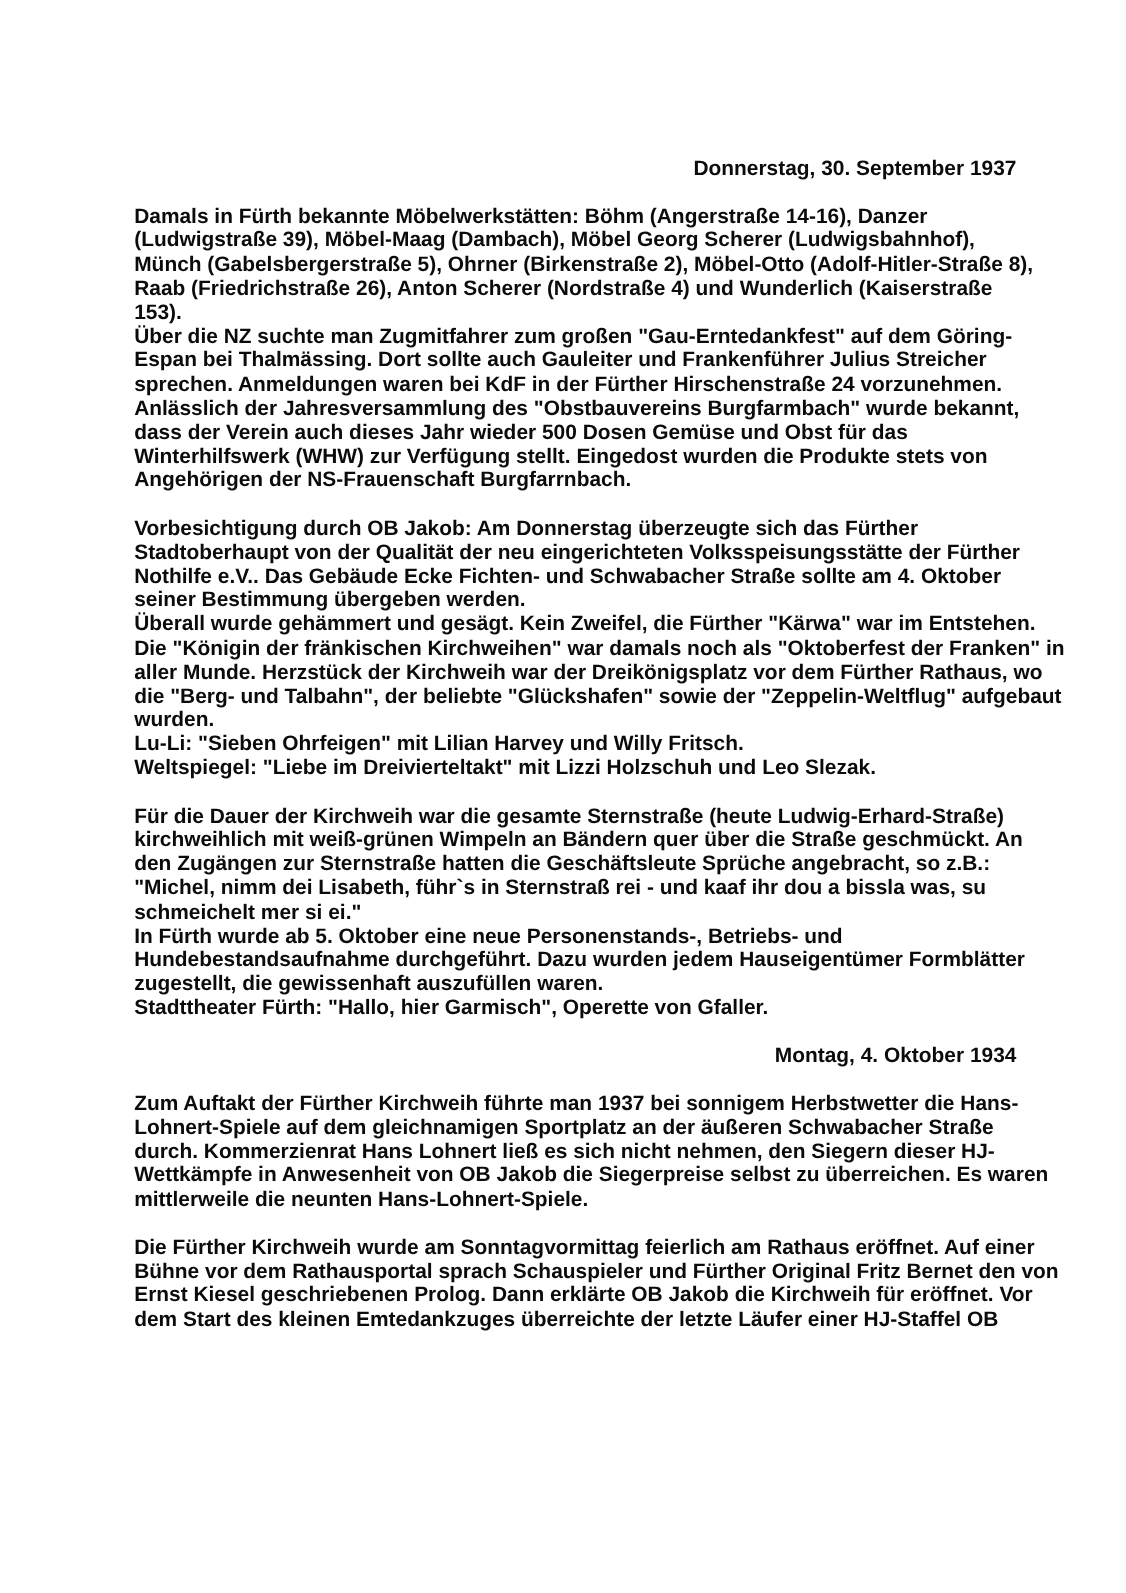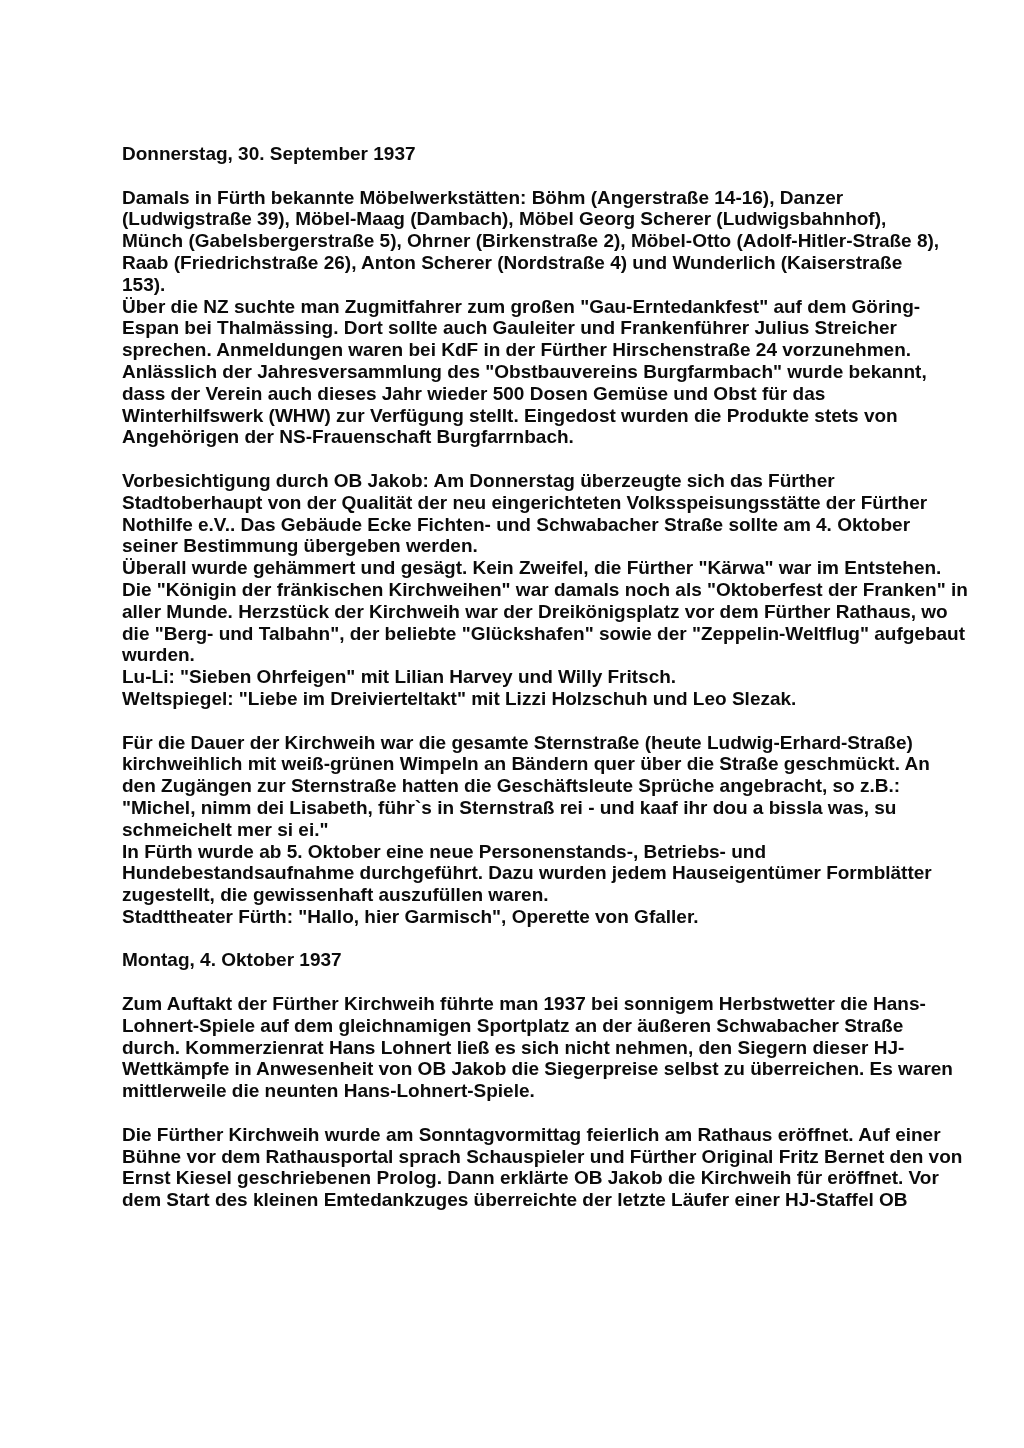--- a/index.html
+++ b/index.html
@@ -27,20 +27,21 @@
   .content {
     position: absolute;
     left: 122px;
     top: 143px;
     width: 802px;
   }
   .heading {
     font-weight: bold;
     white-space: pre;
     margin: 0 0 21.8px 0;
+    text-align: right;
   }
   .body-text {
     white-space: pre;
     margin: 0 0 21.8px 0;
     font-weight: bold;
   }
 </style>
 </head>
 <body>
 
@@ -83,21 +84,21 @@
 den Zugängen zur Sternstraße hatten die Geschäftsleute Sprüche angebracht, so z.B.:
 "Michel, nimm dei Lisabeth, führ`s in Sternstraß rei - und kaaf ihr dou a bissla was, su
 schmeichelt mer si ei."
 In Fürth wurde ab 5. Oktober eine neue Personenstands-, Betriebs- und
 Hundebestandsaufnahme durchgeführt. Dazu wurden jedem Hauseigentümer Formblätter
 zugestellt, die gewissenhaft auszufüllen waren.
 Stadttheater Fürth: "Hallo, hier Garmisch", Operette von Gfaller.</div>
     </div>
 
     <div class="section">
-      <div class="heading">Montag, 4. Oktober 1937</div>
+      <div class="heading">Montag, 4. Oktober 1934</div>
       <div class="body-text">Zum Auftakt der Fürther Kirchweih führte man 1937 bei sonnigem Herbstwetter die Hans-
 Lohnert-Spiele auf dem gleichnamigen Sportplatz an der äußeren Schwabacher Straße
 durch. Kommerzienrat Hans Lohnert ließ es sich nicht nehmen, den Siegern dieser HJ-
 Wettkämpfe in Anwesenheit von OB Jakob die Siegerpreise selbst zu überreichen. Es waren
 mittlerweile die neunten Hans-Lohnert-Spiele.</div>
     </div>
 
     <div class="section">
       <div class="body-text">Die Fürther Kirchweih wurde am Sonntagvormittag feierlich am Rathaus eröffnet. Auf einer
 Bühne vor dem Rathausportal sprach Schauspieler und Fürther Original Fritz Bernet den von

